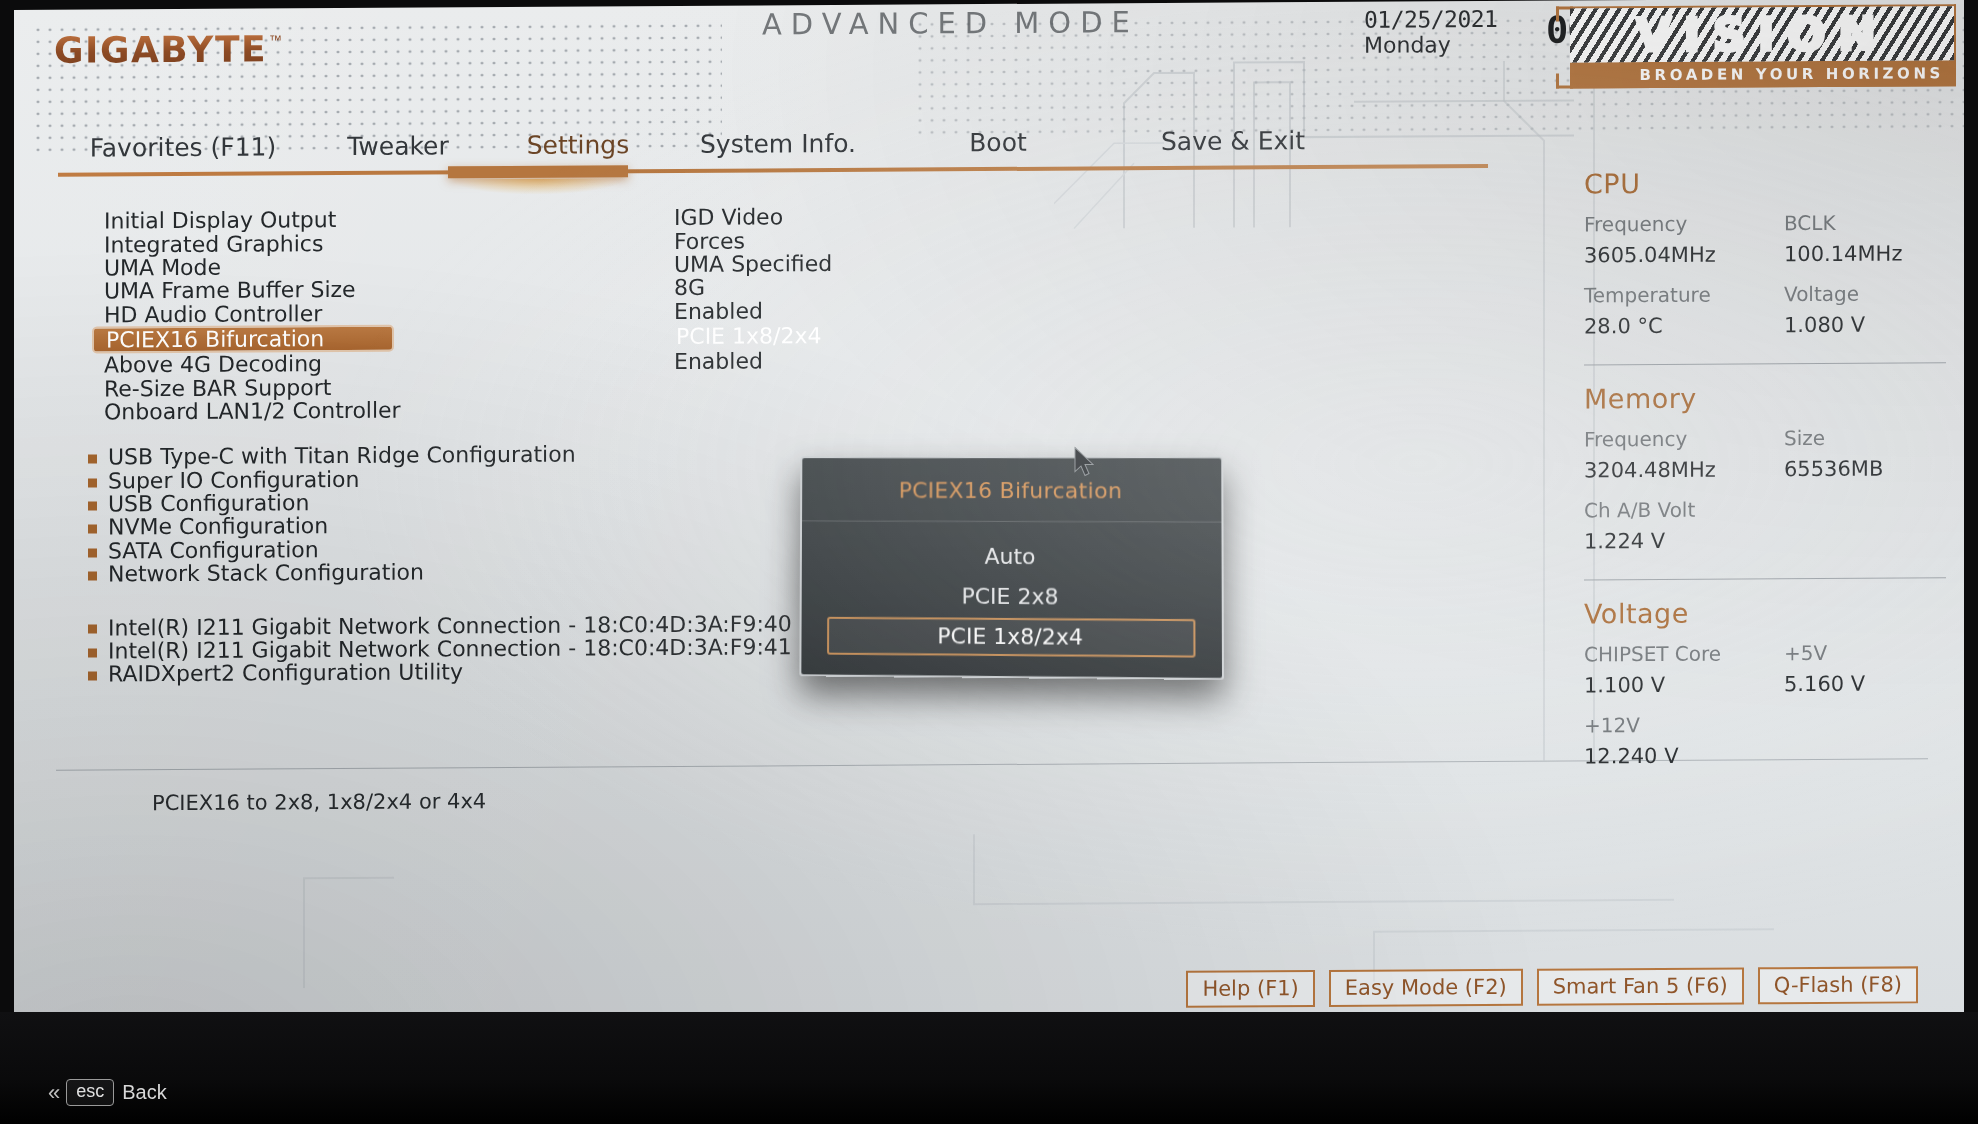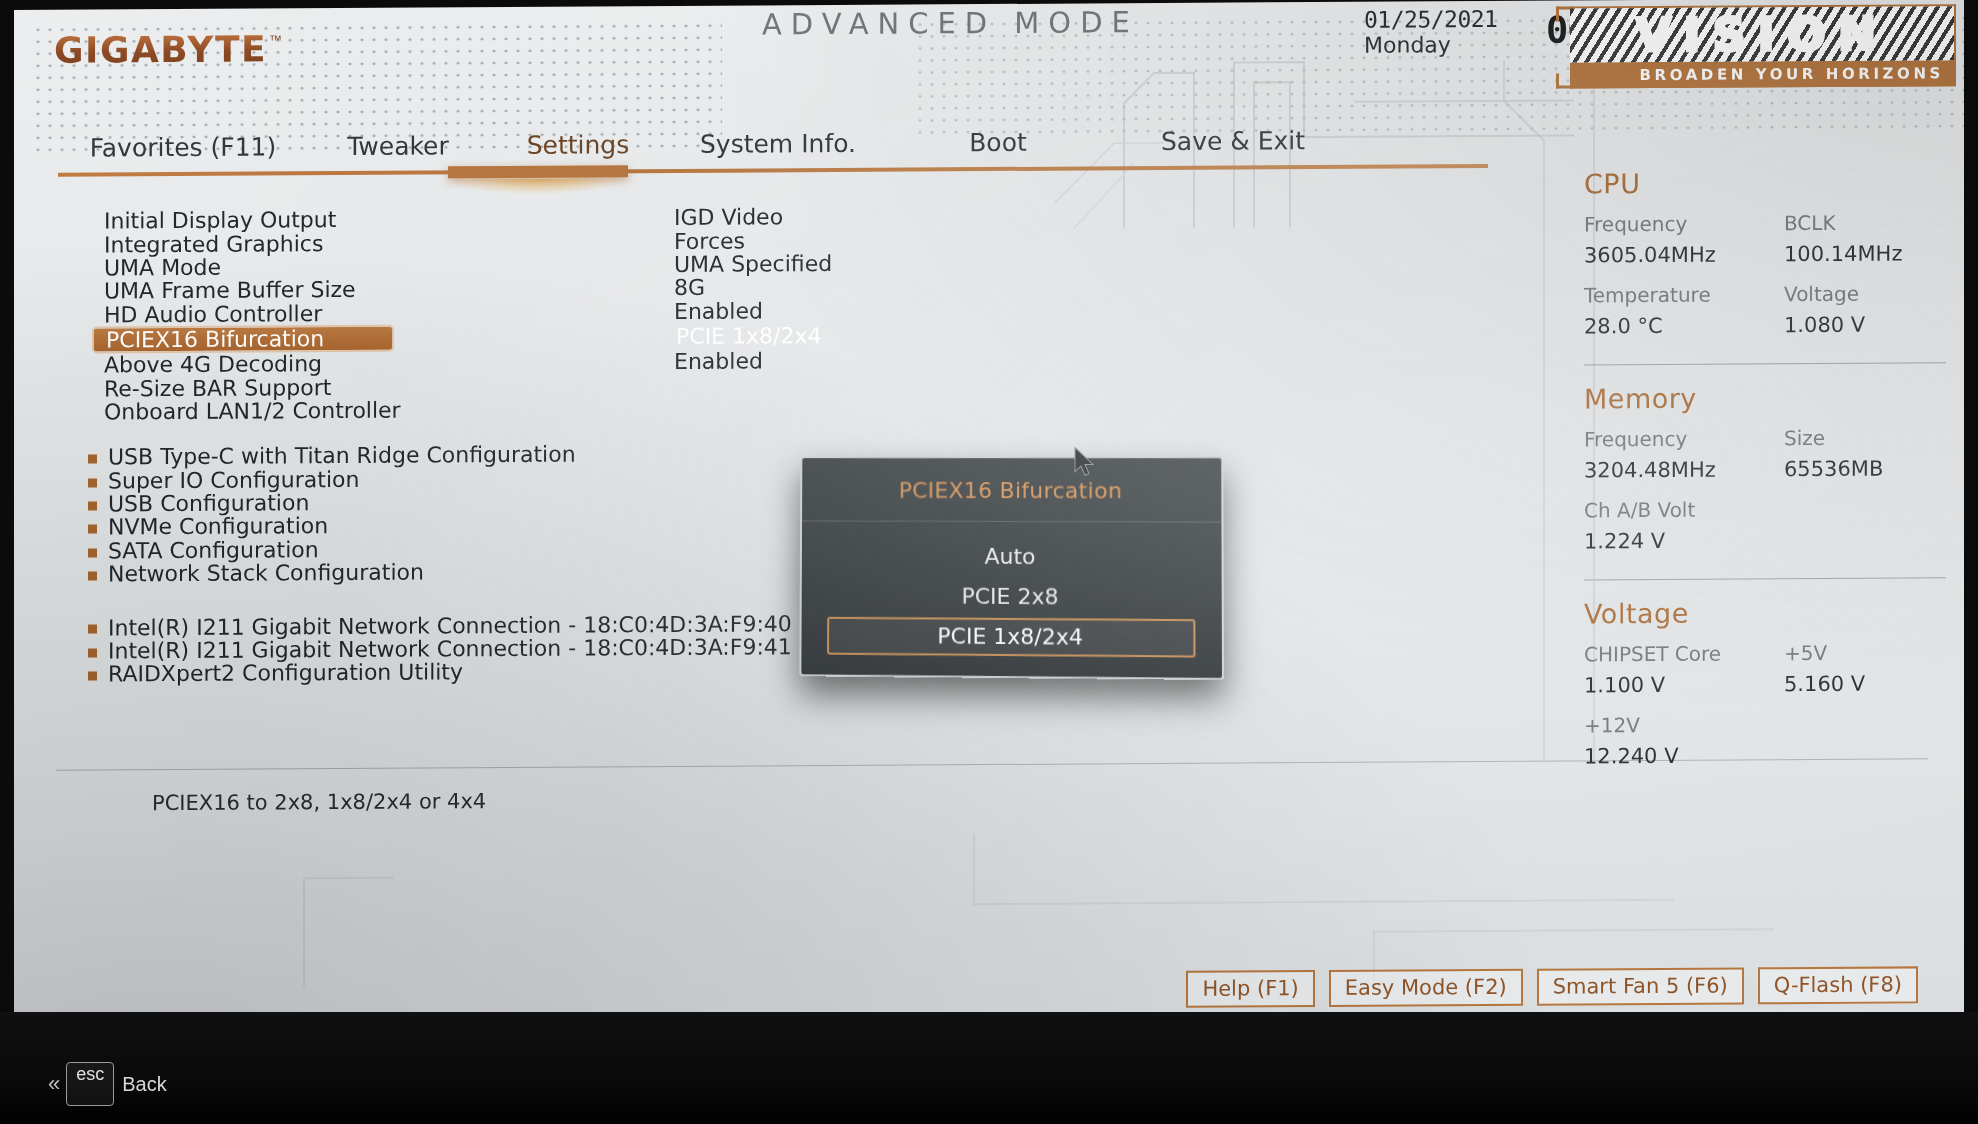--- a/index.html
+++ b/index.html
@@ -65,21 +65,21 @@
   .esc-chevron {
     color: #bdbdbd;
     font-size: 22px;
     letter-spacing: -2px;
   }
   .esc-key {
     border: 1px solid #9a9a9a;
     border-radius: 4px;
     color: #e0e0e0;
     font-size: 18px;
-    padding: 1px 9px 20px 9px;
+    padding: 1px 9px 3px 9px;
     background: rgba(255,255,255,0.05);
     font-family: "Liberation Sans", sans-serif;
   }
   .esc-label {
     color: #d8d8d8;
     font-size: 20px;
     text-align: center;
   }
 
   

